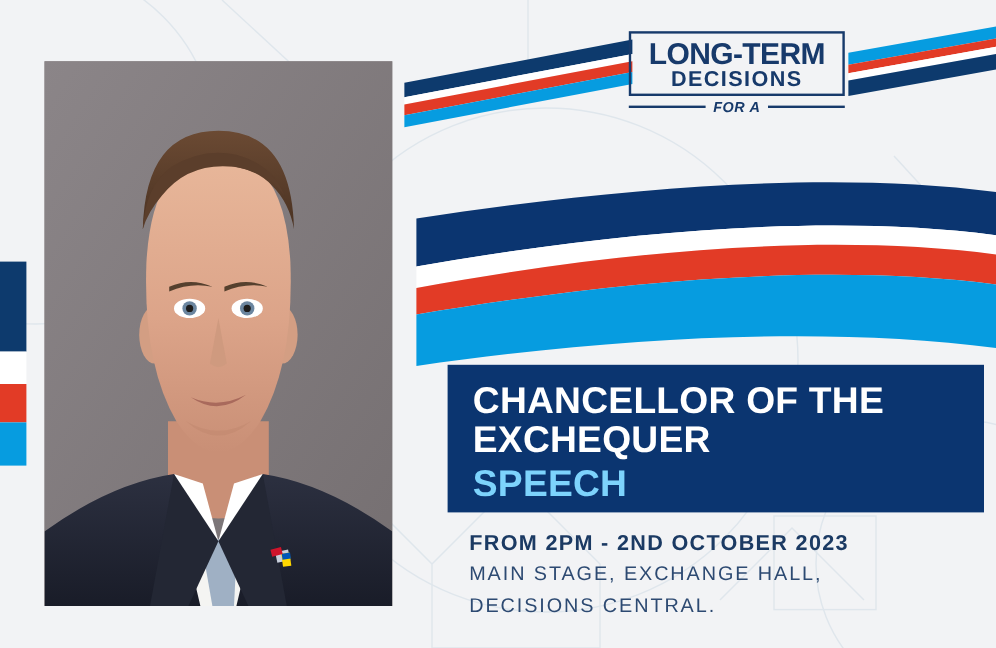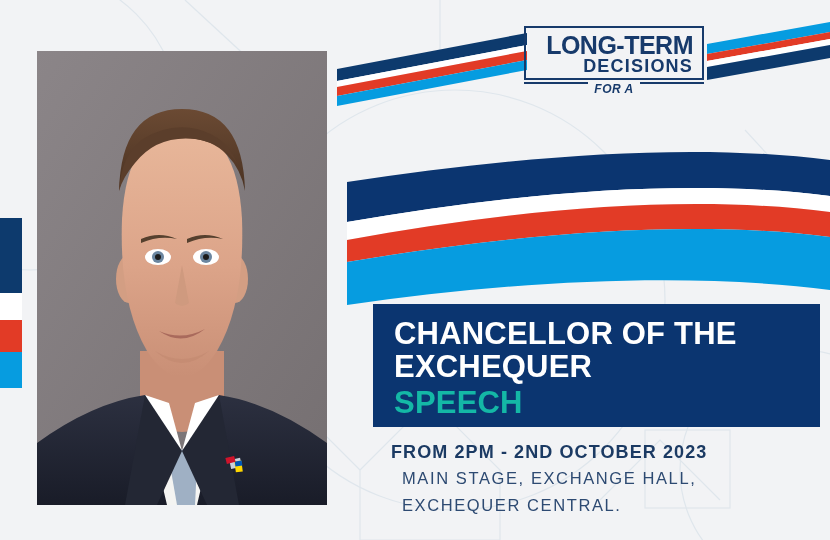--- a/index.html
+++ b/index.html
@@ -65,40 +65,40 @@
     position: absolute;
     left: 524px;
     top: 26px;
     width: 180px;
     text-align: center;
   }
   .logo-box {
     border: 2.5px solid #173a6b;
     padding: 5px 9px 3px 9px;
     background: transparent;
-    text-align: right;
   }
   .logo-line1 {
     font-size: 25px;
     font-weight: bold;
     color: #173a6b;
     letter-spacing: -0.5px;
     line-height: 0.96;
     white-space: nowrap;
   }
   .logo-line2 {
     font-size: 18px;
     font-weight: bold;
     color: #173a6b;
     letter-spacing: 1.2px;
     line-height: 1.0;
     white-space: nowrap;
   }
   .logo-fora {
     display: flex;
+    align-items: center;
     gap: 6px;
     margin-top: 2px;
   }
   .logo-fora .rule {
     flex: 1;
     height: 2px;
     background: #173a6b;
   }
   .logo-fora .txt {
     font-size: 12px;
@@ -131,21 +131,21 @@
   .title-main {
     font-size: 31px;
     font-weight: bold;
     color: #ffffff;
     line-height: 1.06;
     letter-spacing: 0.2px;
   }
   .title-sub {
     font-size: 31px;
     font-weight: bold;
-    color: #14b8a6;
+    color: #7dd3fc;
     line-height: 1.12;
     letter-spacing: 0.2px;
     margin-top: 2px;
   }
 
   
   .details {
     position: absolute;
     left: 391px;
     top: 440px;
@@ -158,21 +158,20 @@
     letter-spacing: 1.1px;
     line-height: 1.35;
   }
   .detail-where {
     font-size: 16.5px;
     font-weight: normal;
     color: #2d4a72;
     letter-spacing: 1.6px;
     line-height: 1.45;
     margin-top: 3px;
-    margin-left: 11px;
   }
 </style>
 </head>
 <body>
 
 <div id="poster">
 
   <svg class="watermark" viewBox="0 0 830 540" xmlns="http://www.w3.org/2000/svg">
     <g fill="none" stroke="#dfe6ec" stroke-width="1.2">
       <circle cx="455" cy="300" r="210"></circle>
@@ -305,16 +304,16 @@
 
   <div class="title-block">
     <div class="title-main">CHANCELLOR OF THE</div>
     <div class="title-main">EXCHEQUER</div>
     <div class="title-sub">SPEECH</div>
   </div>
 
   <div class="details">
     <div class="detail-when">FROM 2PM - 2ND OCTOBER 2023</div>
     <div class="detail-where">MAIN STAGE, EXCHANGE HALL,</div>
-    <div class="detail-where">EXCHEQUER CENTRAL.</div>
+    <div class="detail-where">DECISIONS CENTRAL.</div>
   </div>
 
 </div>
 
 </body></html>

